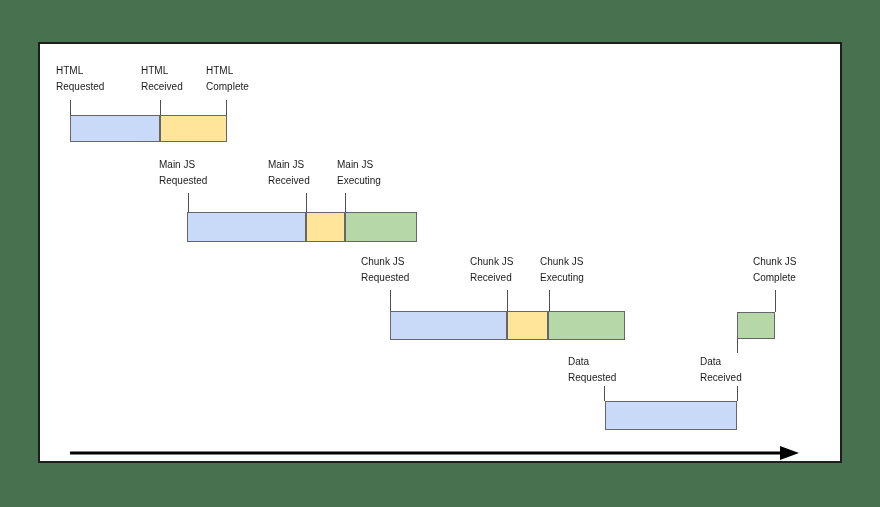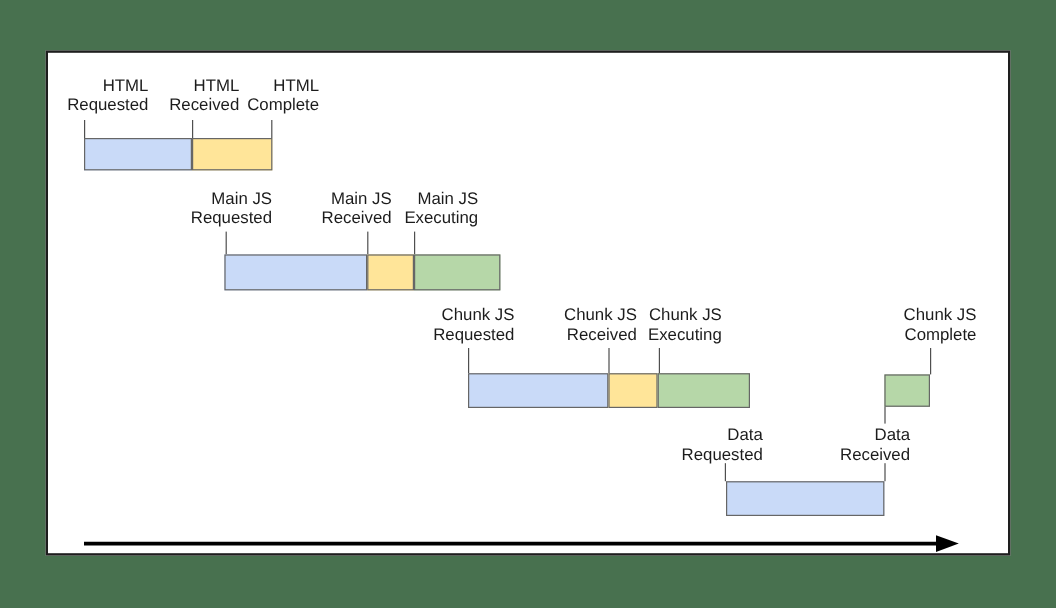--- a/index.html
+++ b/index.html
@@ -8,25 +8,24 @@
     position: relative; overflow: hidden;
     font-family: "Liberation Sans", sans-serif;
   }
   .canvas {
     position: absolute;
     box-sizing: border-box;
     background: #ffffff;
   }
   .label {
     position: absolute;
-    font-size: 14px;
+    font-size: 10px;
     line-height: 16px;
     white-space: pre;
     color: #1c1c1c;
-    text-align: right;
   }
   .tick {
     position: absolute;
     width: 1px;
     background: #4f4f4f;
   }
   .seg {
     position: absolute;
     box-sizing: border-box;
     border: 1px solid #666666;

